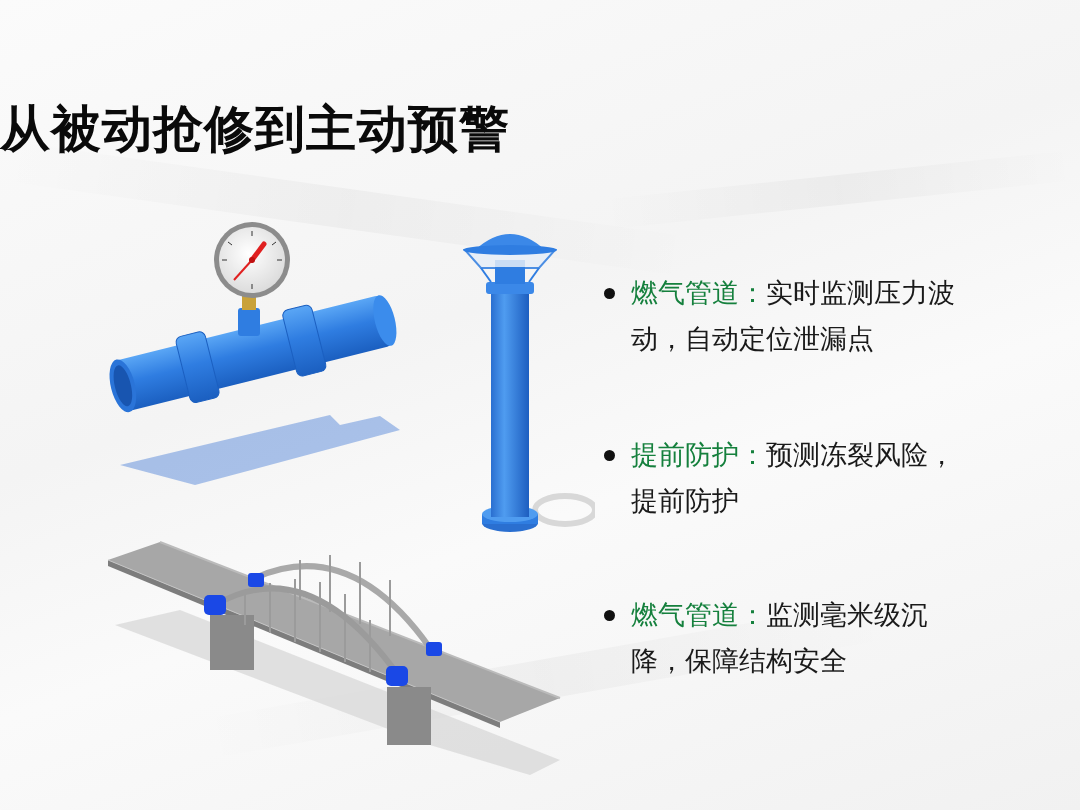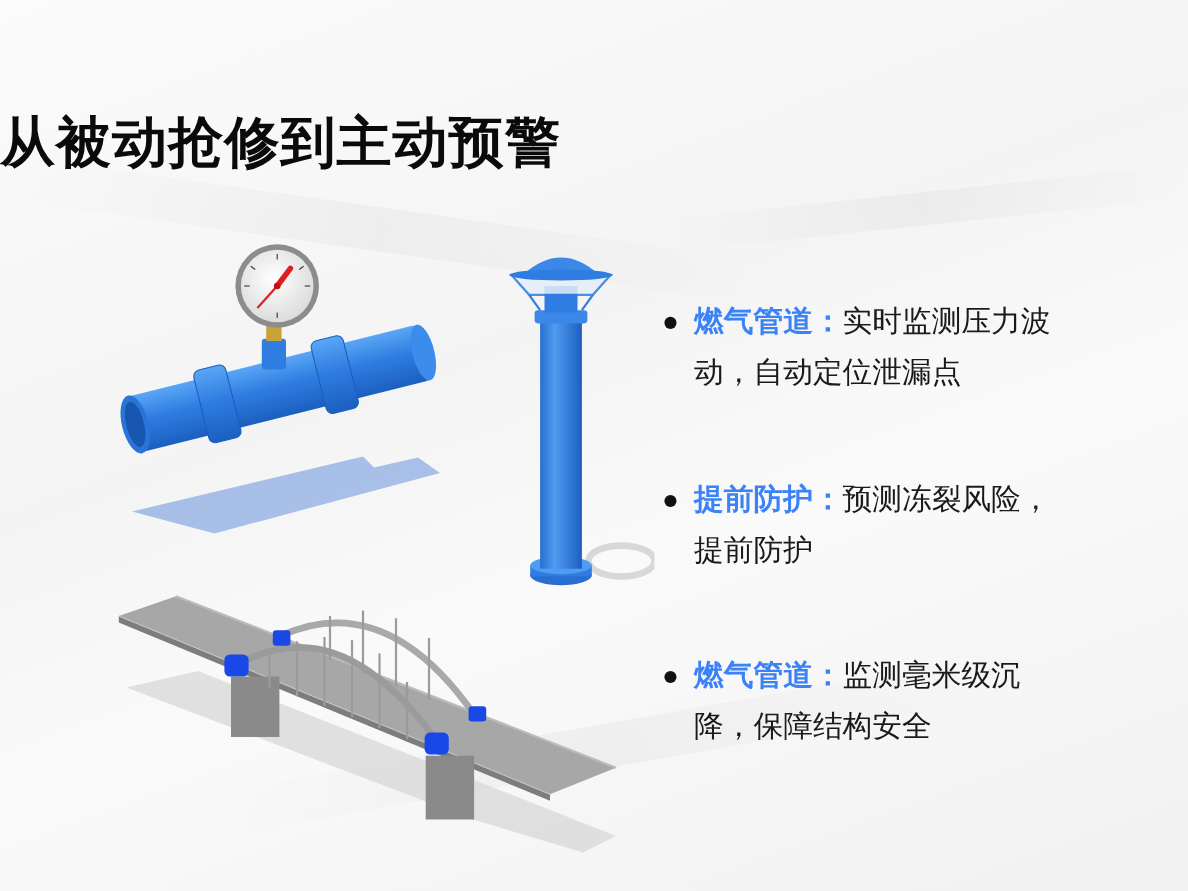--- a/index.html
+++ b/index.html
@@ -17,21 +17,21 @@
     font-size:50px; font-weight:bold; color:#0a0a0a; letter-spacing:1px;
   }
   .bullets { position:absolute; left:604px; top:270px; width:380px; }
   .bullet {
     position:absolute; left:0; width:380px; font-size:27px; line-height:46px; color:#1a1a1a;
   }
   .bullet .dot {
     position:absolute; left:0; top:18px; width:11px; height:11px; border-radius:50%; background:#111;
   }
   .bullet .text { position:absolute; left:27px; width:345px; }
-  .bullet .head { font-weight:bold; color:#3b82f6; }
+  .bullet .head { font-weight:normal; color:#15803d; }
   .illus { position:absolute; }
 </style>
 </head>
 <body>
 
 <div class="paper-crease" style="left:0;top:140px;width:700px;height:40px;transform:rotate(8deg);"></div>
 <div class="paper-crease" style="left:600px;top:200px;width:480px;height:30px;transform:rotate(-6deg);"></div>
 <div class="paper-crease" style="left:200px;top:720px;width:700px;height:40px;transform:rotate(-10deg);"></div>
 
 <div class="title">从被动抢修到主动预警</div>

